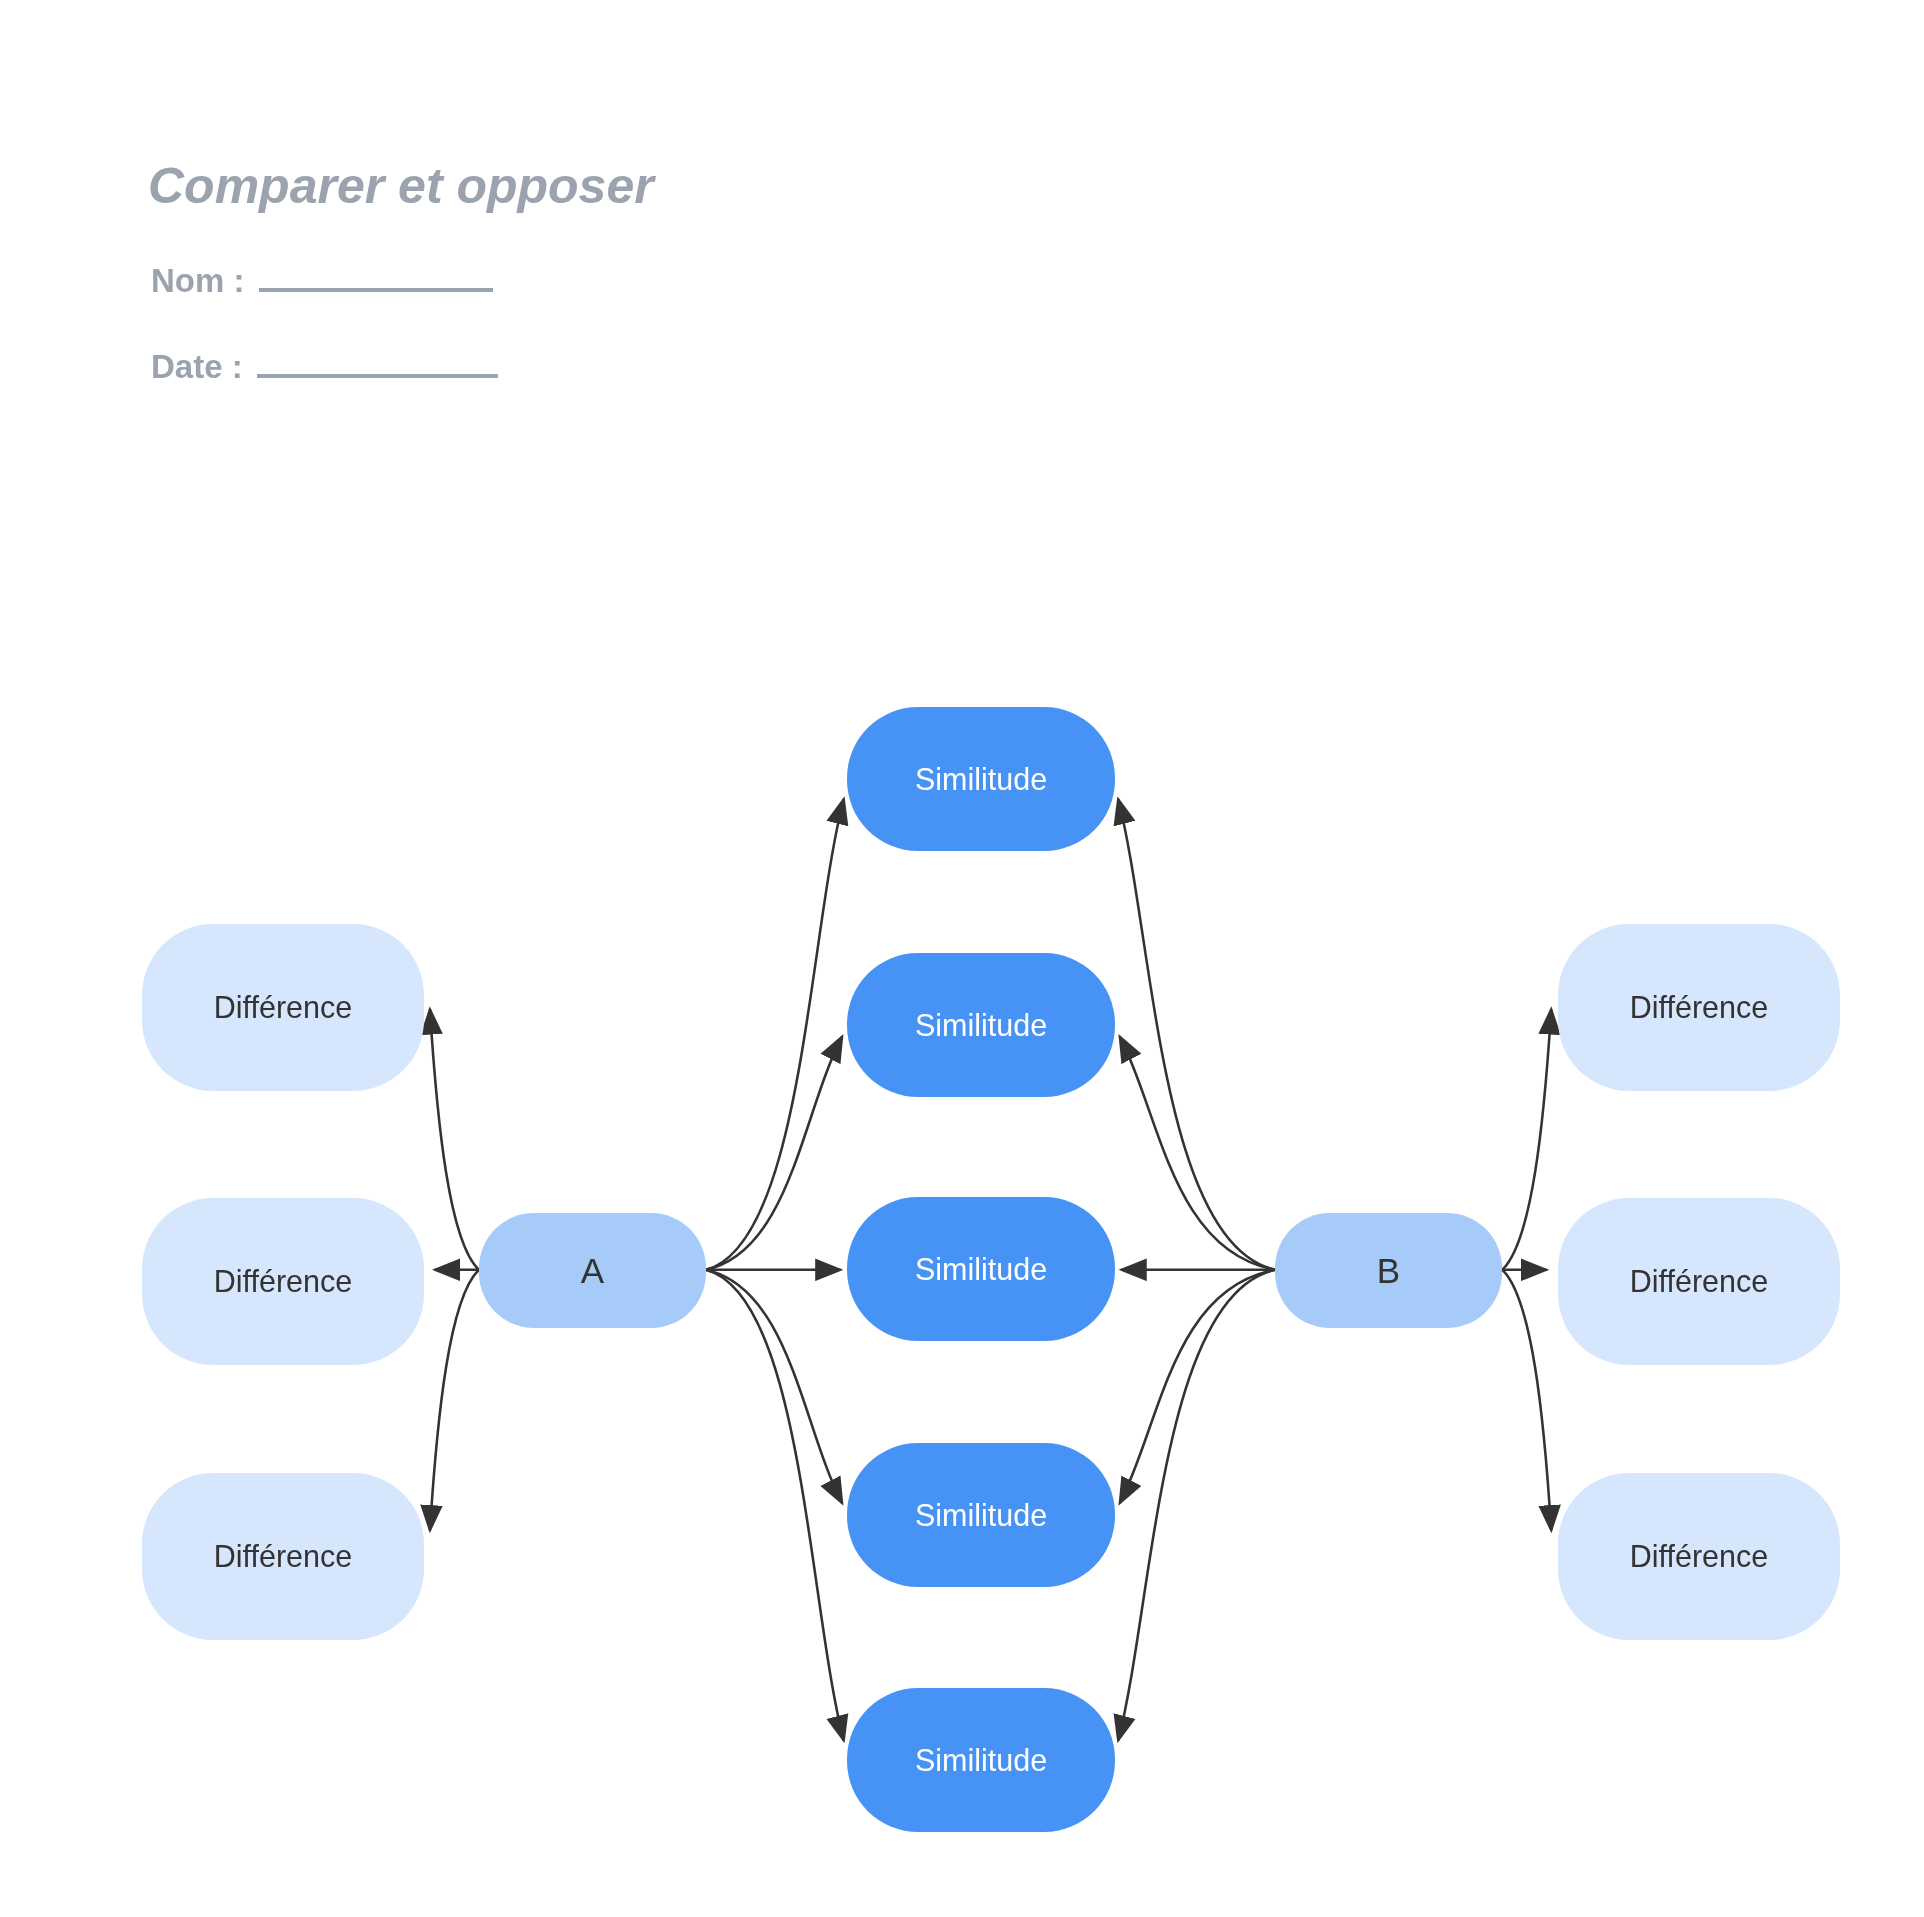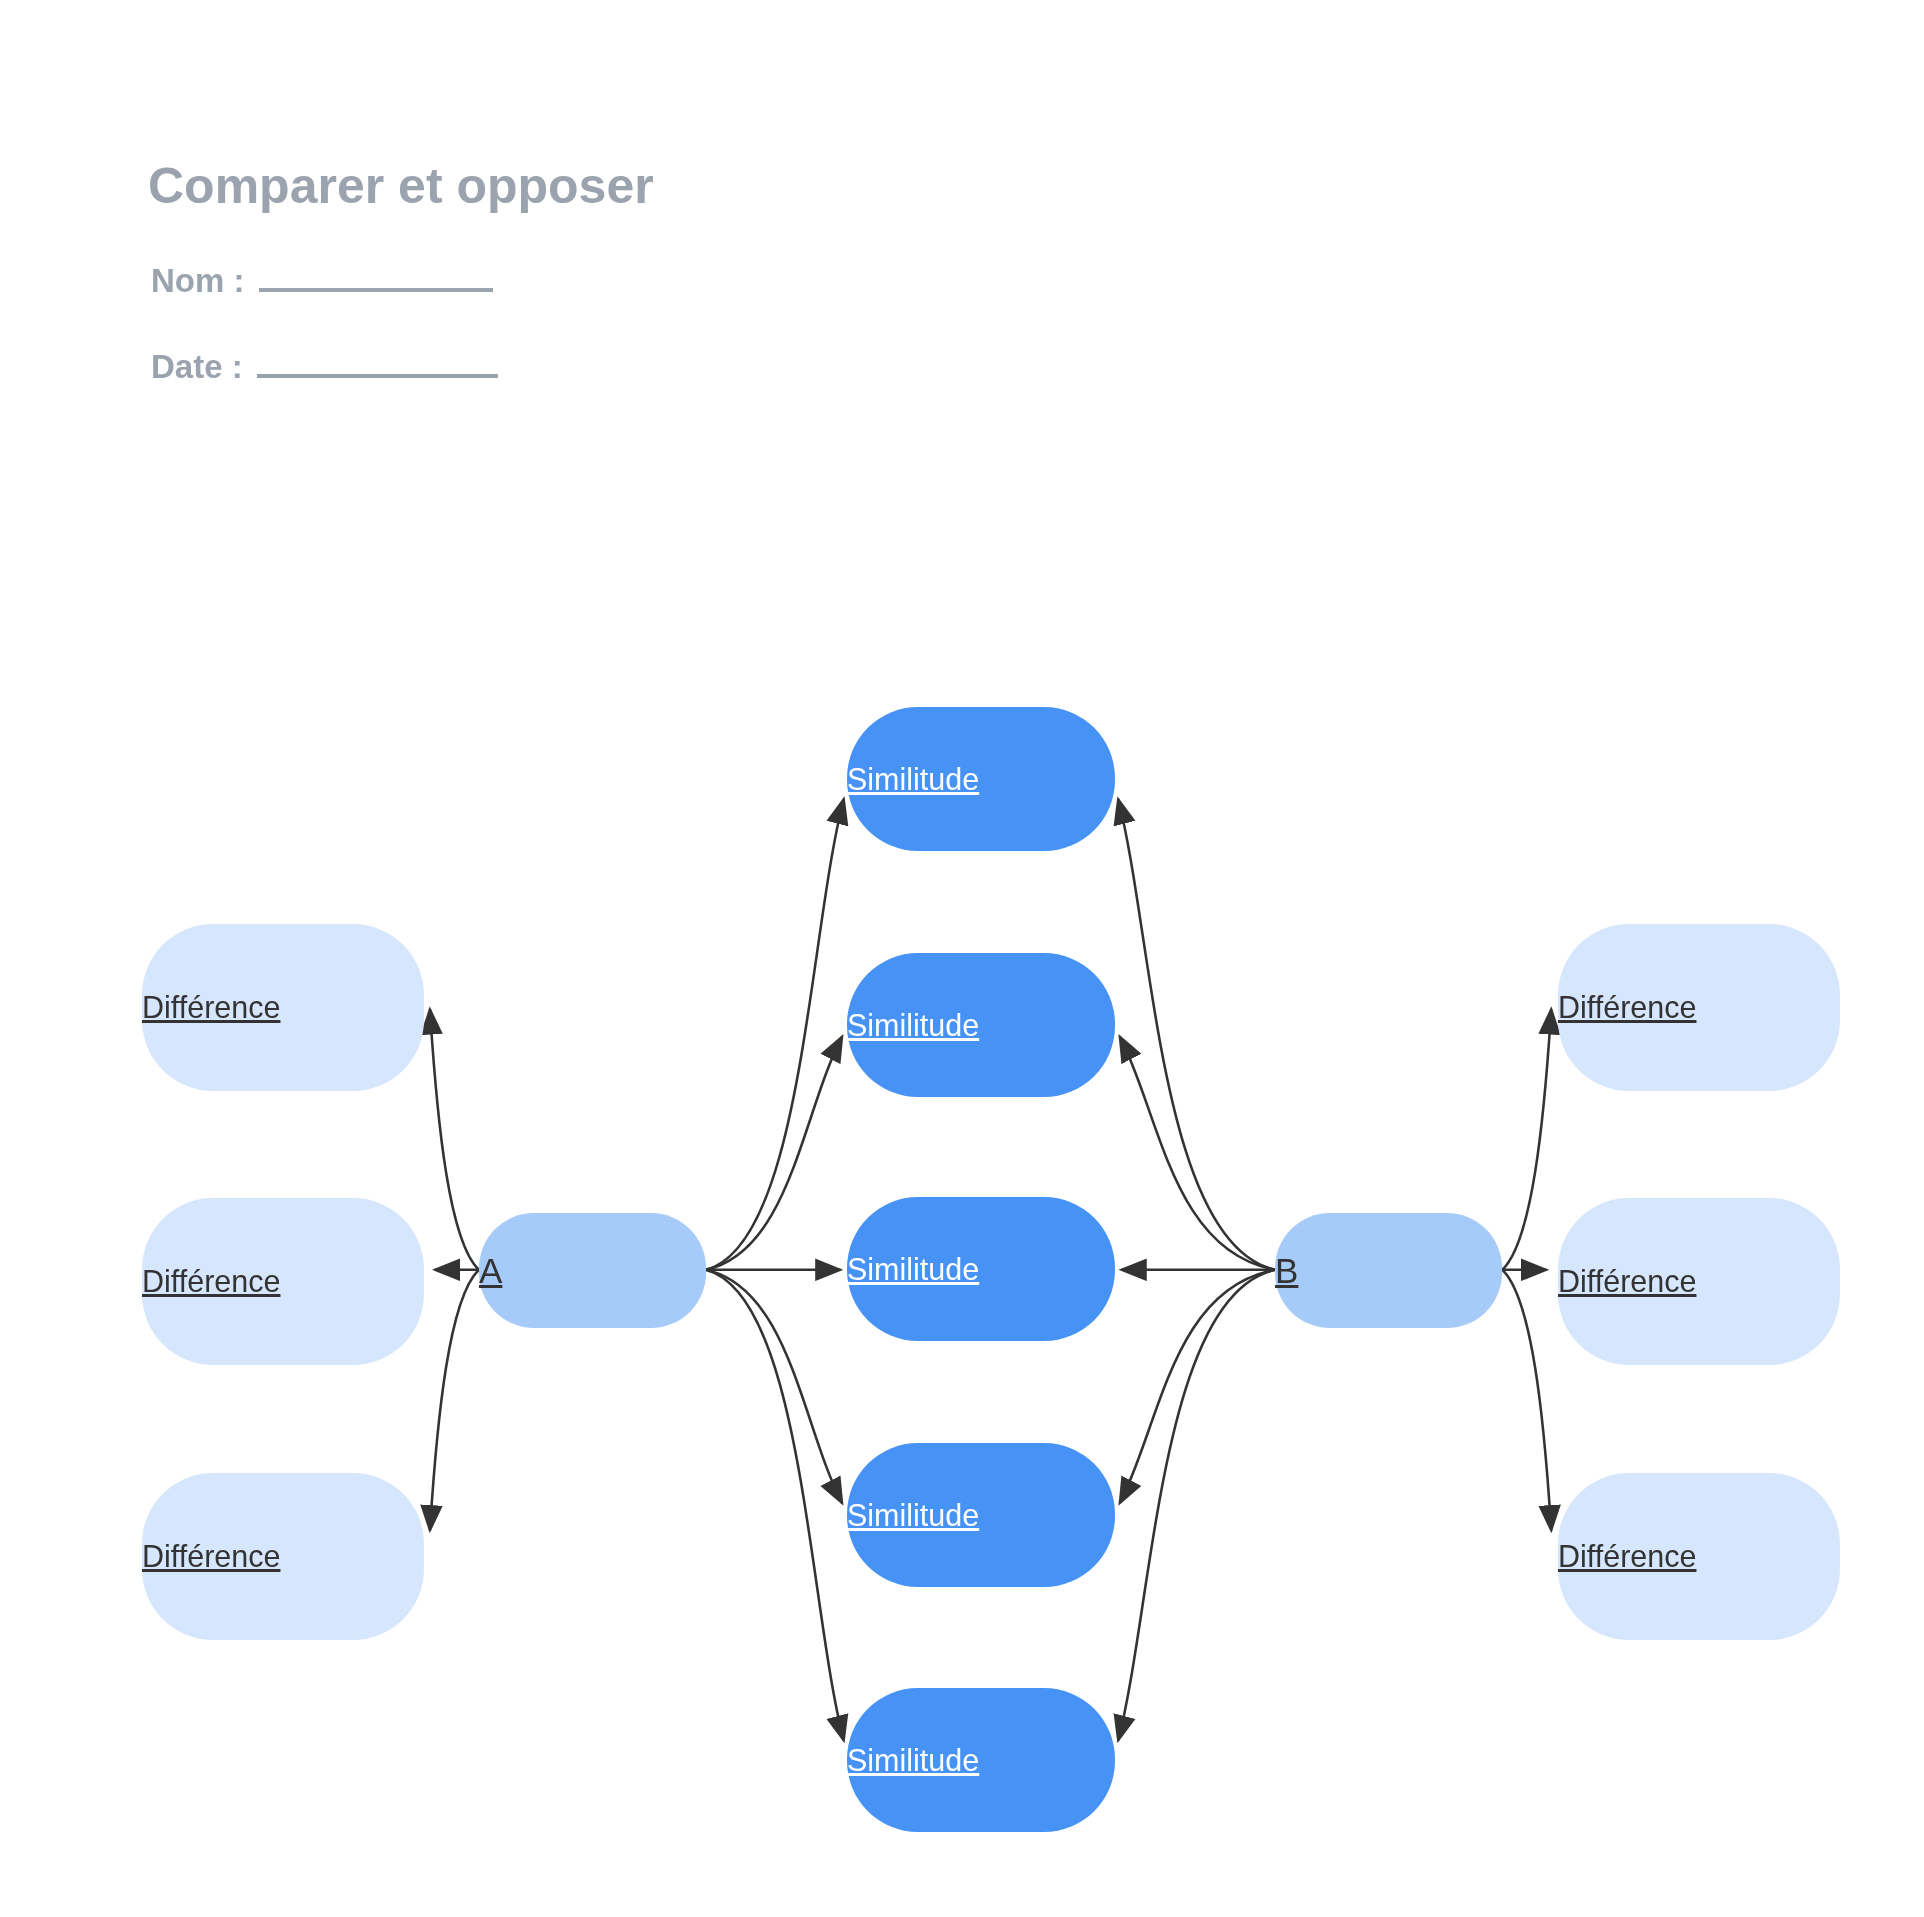--- a/index.html
+++ b/index.html
@@ -15,41 +15,41 @@
   html,body{background:var(--bg);}
   body{
     width:1925px;height:1918px;position:relative;overflow:hidden;
     font-family:"Liberation Sans","DejaVu Sans",sans-serif;
   }
   
   .page-title{
     position:absolute;left:148px;top:157px;
     font-size:50px;font-weight:bold;color:var(--muted);
     letter-spacing:0px;
+    font-style:italic;
   }
   .field-row{
     position:absolute;left:151px;display:flex;align-items:baseline;gap:14.4px;
   }
   .field-row.nom{top:257px;}
   .field-row.date{top:343px;text-align:right;}
   .field-label{
     font-size:33px;font-weight:bold;color:var(--muted);
   }
   .field-line{
     display:inline-block;height:35px;border-bottom:4px solid var(--muted);
   }
   .field-line.nom-line{width:234px;}
   .field-line.date-line{width:241px;}
   
   .diagram{position:absolute;left:0;top:0;width:1925px;height:1918px;}
   svg.connectors{position:absolute;left:0;top:0;}
   .node{
-    position:absolute;display:flex;align-items:center;
+    position:absolute;display:flex;align-items:center;justify-content:center;
     text-align:center;
-    text-decoration:underline;
   }
   .node.sim{
     width:268px;height:144px;border-radius:71px;background:var(--similitude);
     color:#ffffff;font-size:30.5px;left:847px;
   }
   .node.diff{
     width:282px;height:167px;border-radius:71px;background:var(--difference);
     color:var(--ink);font-size:30.5px;
   }
   .node.diff.left{left:142px;}

